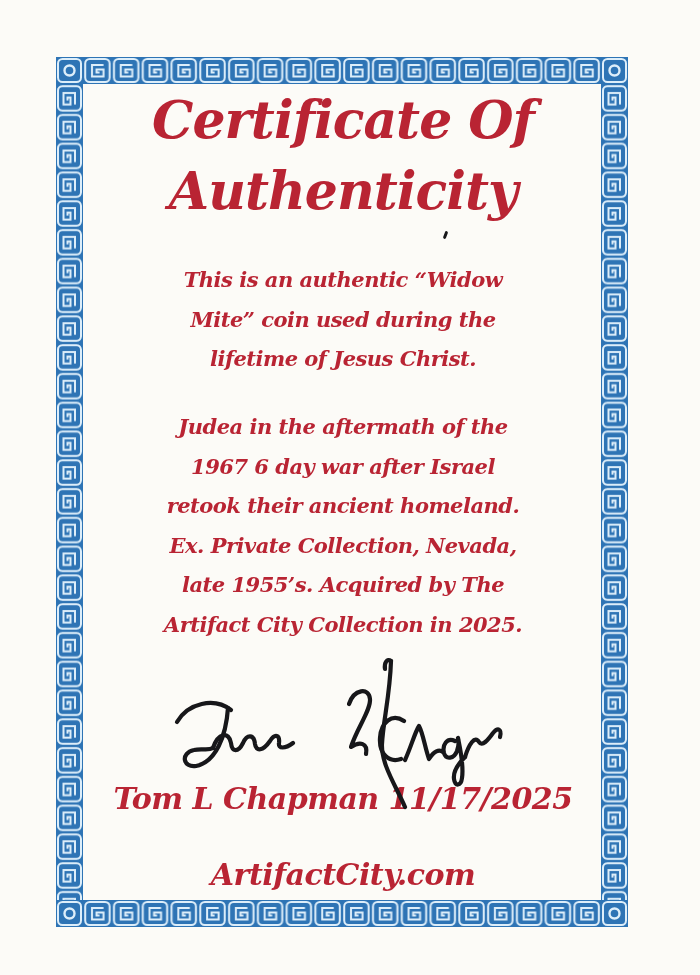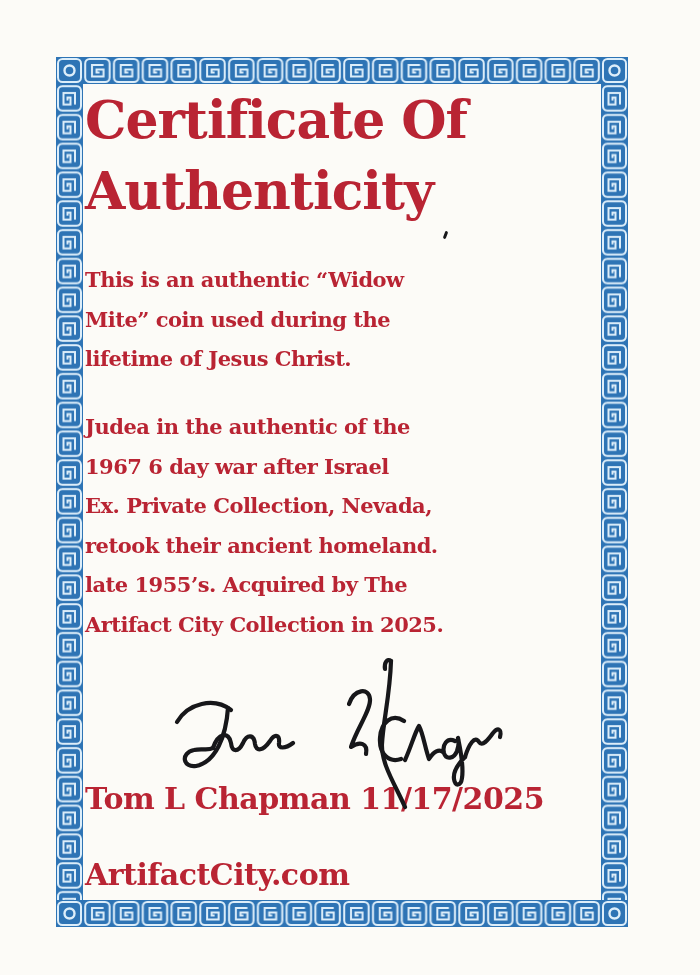--- a/index.html
+++ b/index.html
@@ -6,22 +6,22 @@
   .page {
     position:relative;
     width:700px; height:975px;
     background:var(--paper, #fcfbf7);
     font-family:"DejaVu Serif", serif;
     overflow:hidden;
   }
   .frame { position:absolute; left:56px; top:57px; }
   .red-text {
     position:absolute; left:85px; width:516px;
-    text-align:left;
-    font-weight:700;
+    text-align:center;
+    font-style:italic; font-weight:700;
     color:var(--text-red, #b92433);
   }
   .title {
     top:84px;
     font-size:52px; line-height:71px; letter-spacing:-1px;
   }
   .body-block {
     font-size:21px; line-height:39.5px; letter-spacing:-0.5px;
   }
   .intro { top:260px; }
@@ -87,24 +87,24 @@
 
   <div class="speck"></div>
 
   <div class="red-text body-block intro">
     <div class="line">This is an authentic “Widow</div>
     <div class="line">Mite” coin used during the</div>
     <div class="line">lifetime of Jesus Christ.</div>
   </div>
 
   <div class="red-text body-block prov">
-    <div class="line">Judea in the authentic of the</div>
+    <div class="line">Judea in the aftermath of the</div>
     <div class="line">1967 6 day war after Israel</div>
+    <div class="line">retook their ancient homeland.</div>
     <div class="line">Ex. Private Collection, Nevada,</div>
-    <div class="line">retook their ancient homeland.</div>
     <div class="line">late 1955’s. Acquired by The</div>
     <div class="line">Artifact City Collection in 2025.</div>
   </div>
 
   <div class="red-text signer">Tom L Chapman 11/17/2025</div>
   <div class="red-text website">ArtifactCity.com</div>
 
   <svg class="sig-svg" width="700" height="975" viewBox="0 0 700 975" aria-hidden="true">
     <g style="stroke:var(--ink,#17171a)" stroke-width="4.2" fill="none" stroke-linecap="round" stroke-linejoin="round">
 

